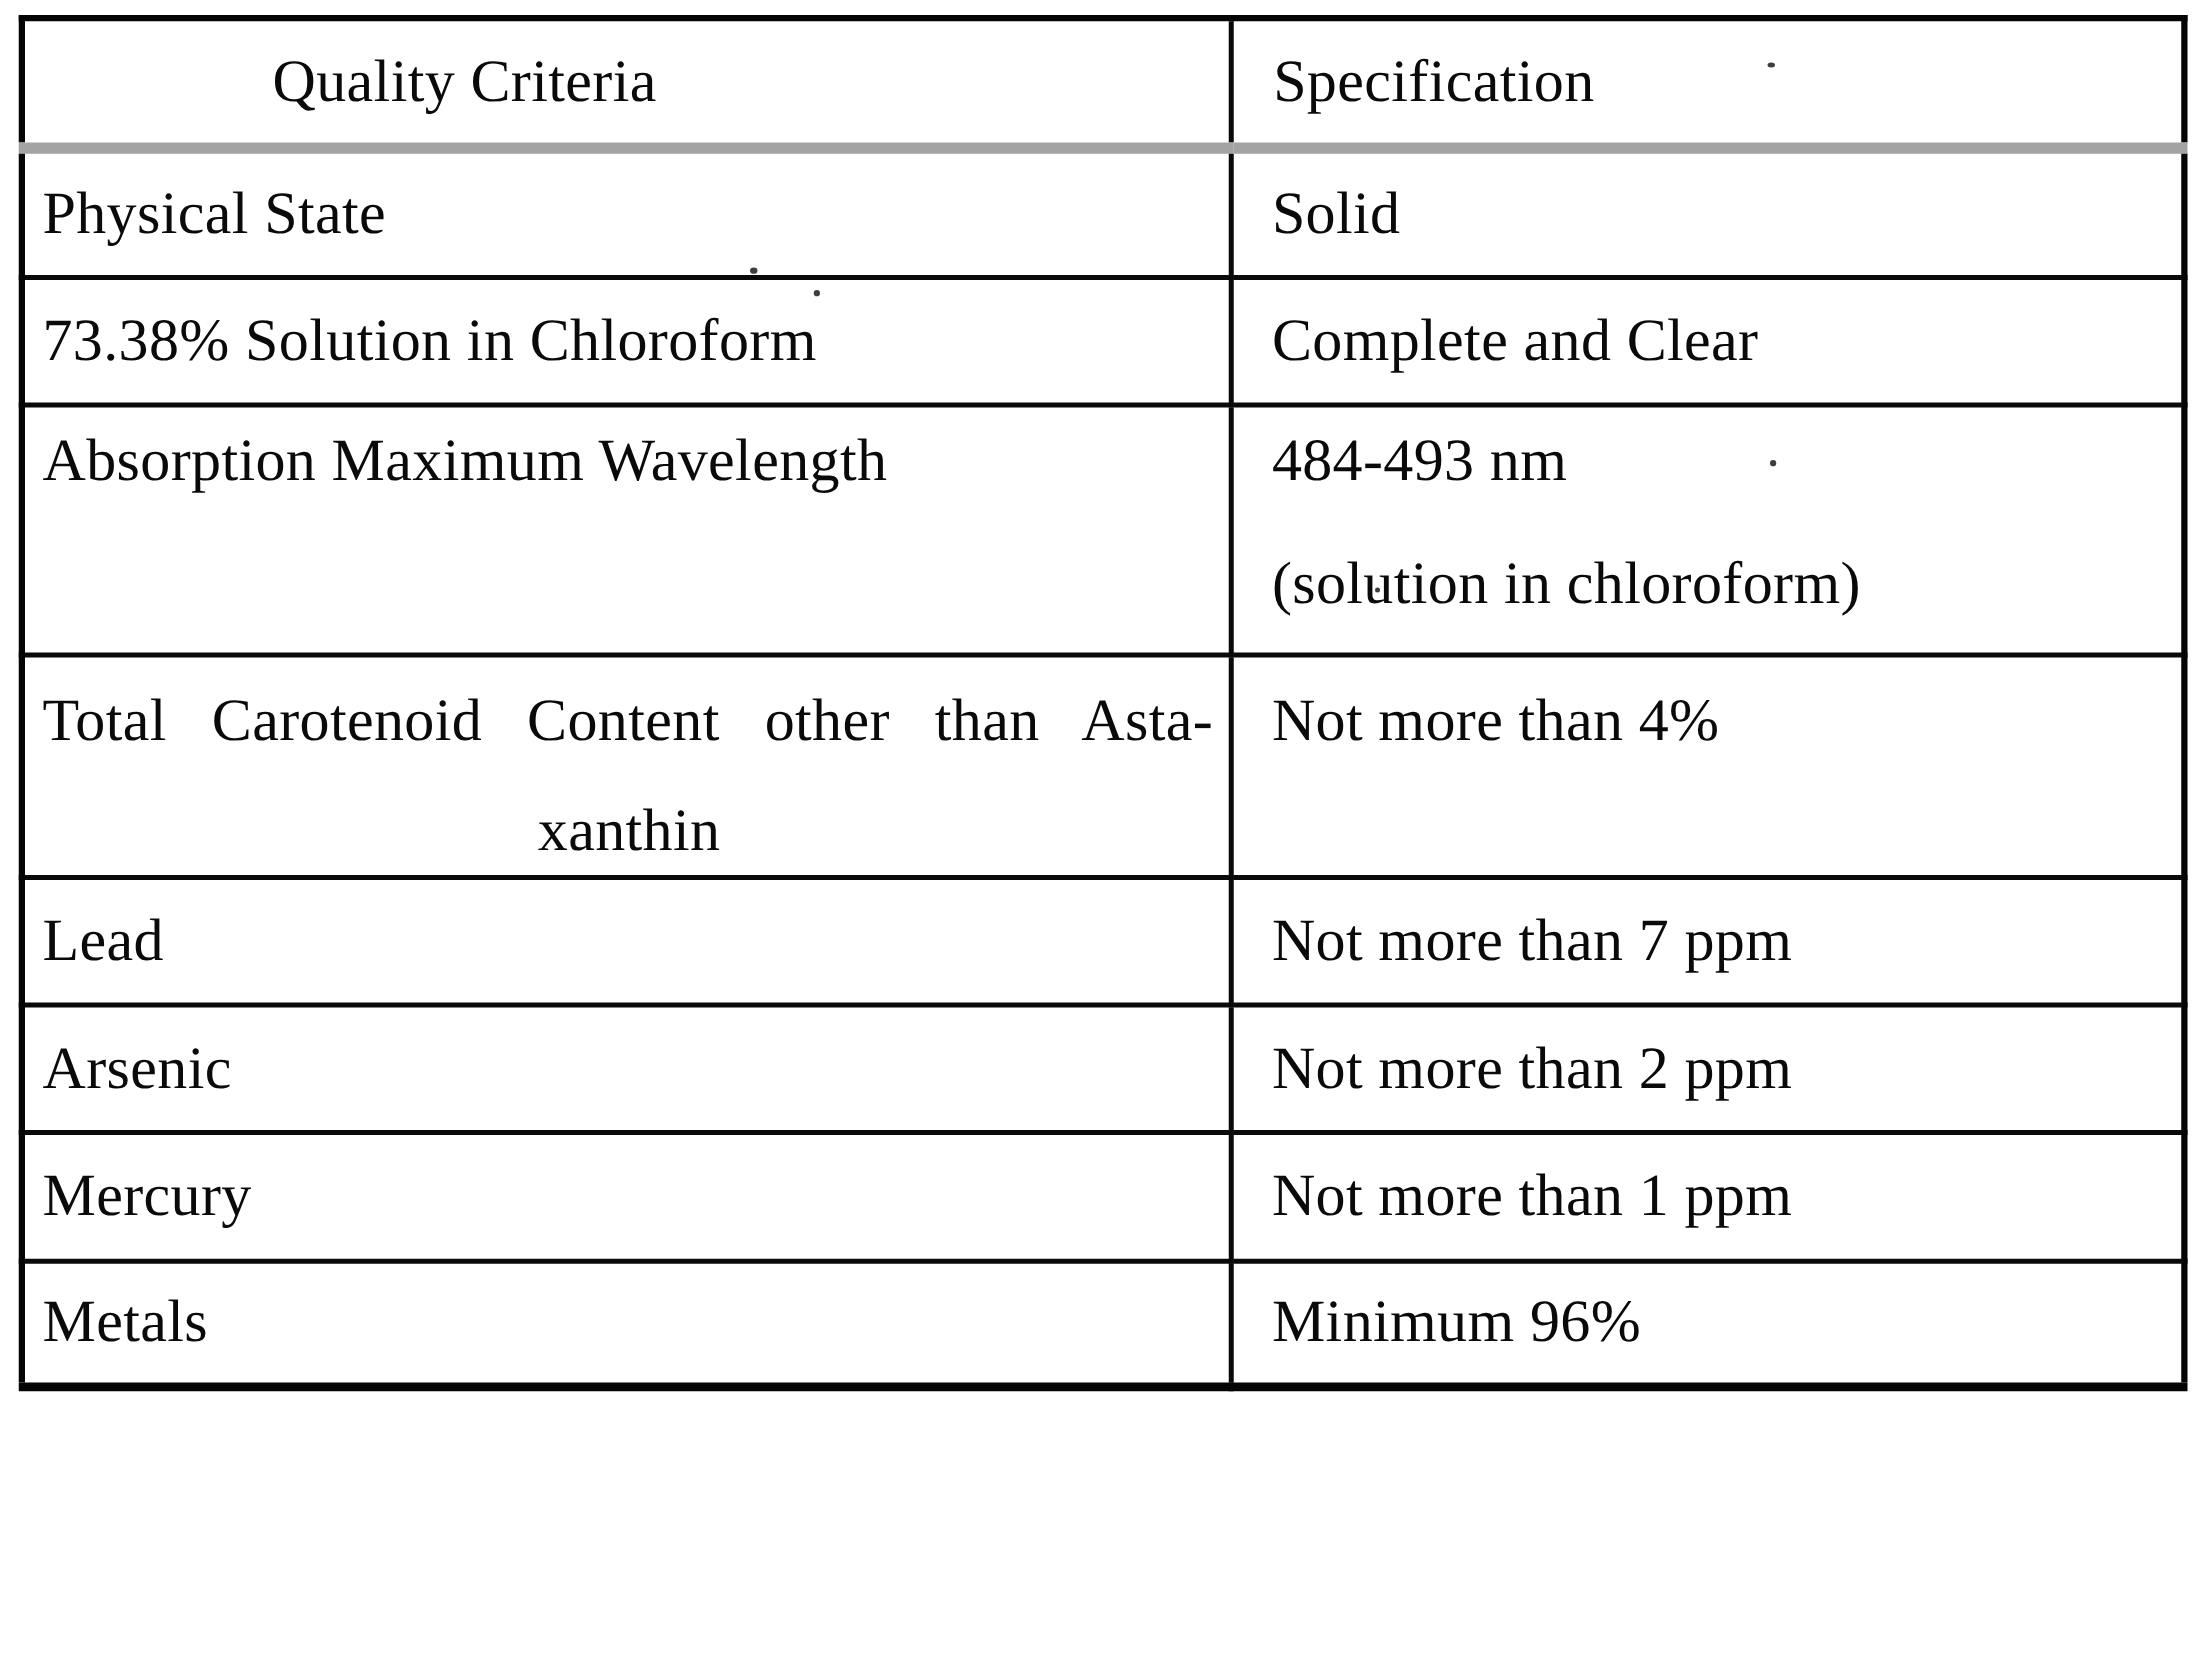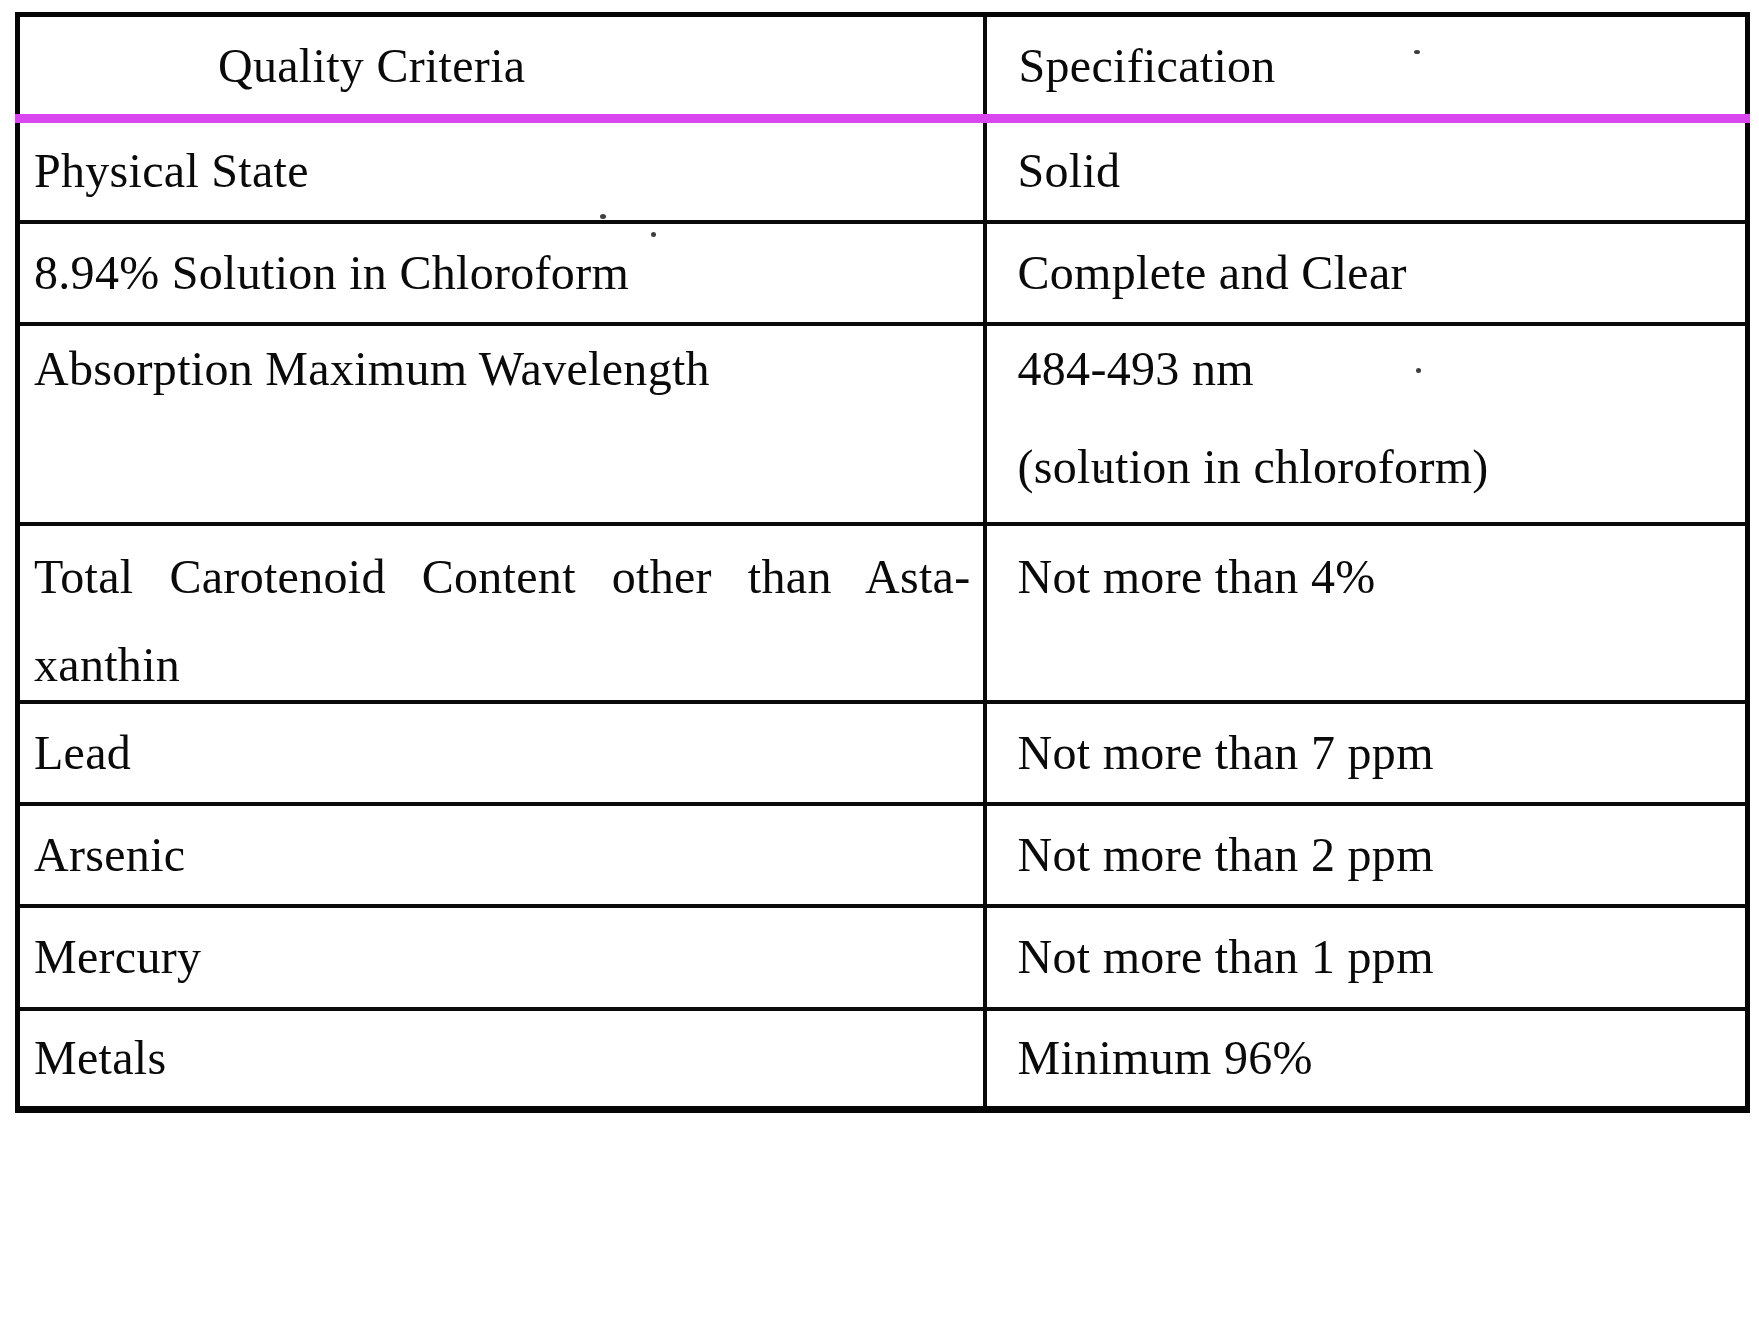--- a/index.html
+++ b/index.html
@@ -33,29 +33,29 @@
     font-weight: normal;
     font-size: 48px;
     line-height: 58px;
     letter-spacing: 0.3px;
     text-align: left;
     vertical-align: middle;
     padding: 0 10px 0 14px;
     overflow: hidden;
   }
   
-  tr.row-header th { border-bottom: 9px solid #d946ef; }
+  tr.row-header th { border-bottom: 9px solid #a3a3a3; }
   th.h-criteria { padding-left: 198px; }
   th.h-spec     { padding-left: 32px; }
   td.c-spec     { padding-left: 31px; }
   
   tr.row-wave td  { vertical-align: top; padding-top: 14px; }
   tr.row-caro td  { vertical-align: top; padding-top: 22px; }
   .gap-line  { margin-top: 40px; }   
-  .caro-line2 { margin-top: 30px; }
+  .caro-line2 { margin-top: 30px; text-align: center; }
   .justify-line {
     text-align: justify;
     text-align-last: justify;
     padding-right: 2px;
   }
   
   .speck {
     position: absolute;
     background: #1c1c1c;
     border-radius: 50%;
@@ -91,21 +91,21 @@
       <tr style="height:103px">
         <td class="c-crit">
           <div>Physical State</div>
         </td>
         <td class="c-spec">
           <div>Solid</div>
         </td>
       </tr>
       <tr style="height:102px">
         <td class="c-crit">
-          <div>8.94% Solution in Chloroform</div>
+          <div>73.38% Solution in Chloroform</div>
         </td>
         <td class="c-spec">
           <div>Complete and Clear</div>
         </td>
       </tr>
       <tr class="row-wave" style="height:200px">
         <td class="c-crit">
           <div>Absorption Maximum Wavelength</div>
         </td>
         <td class="c-spec">

